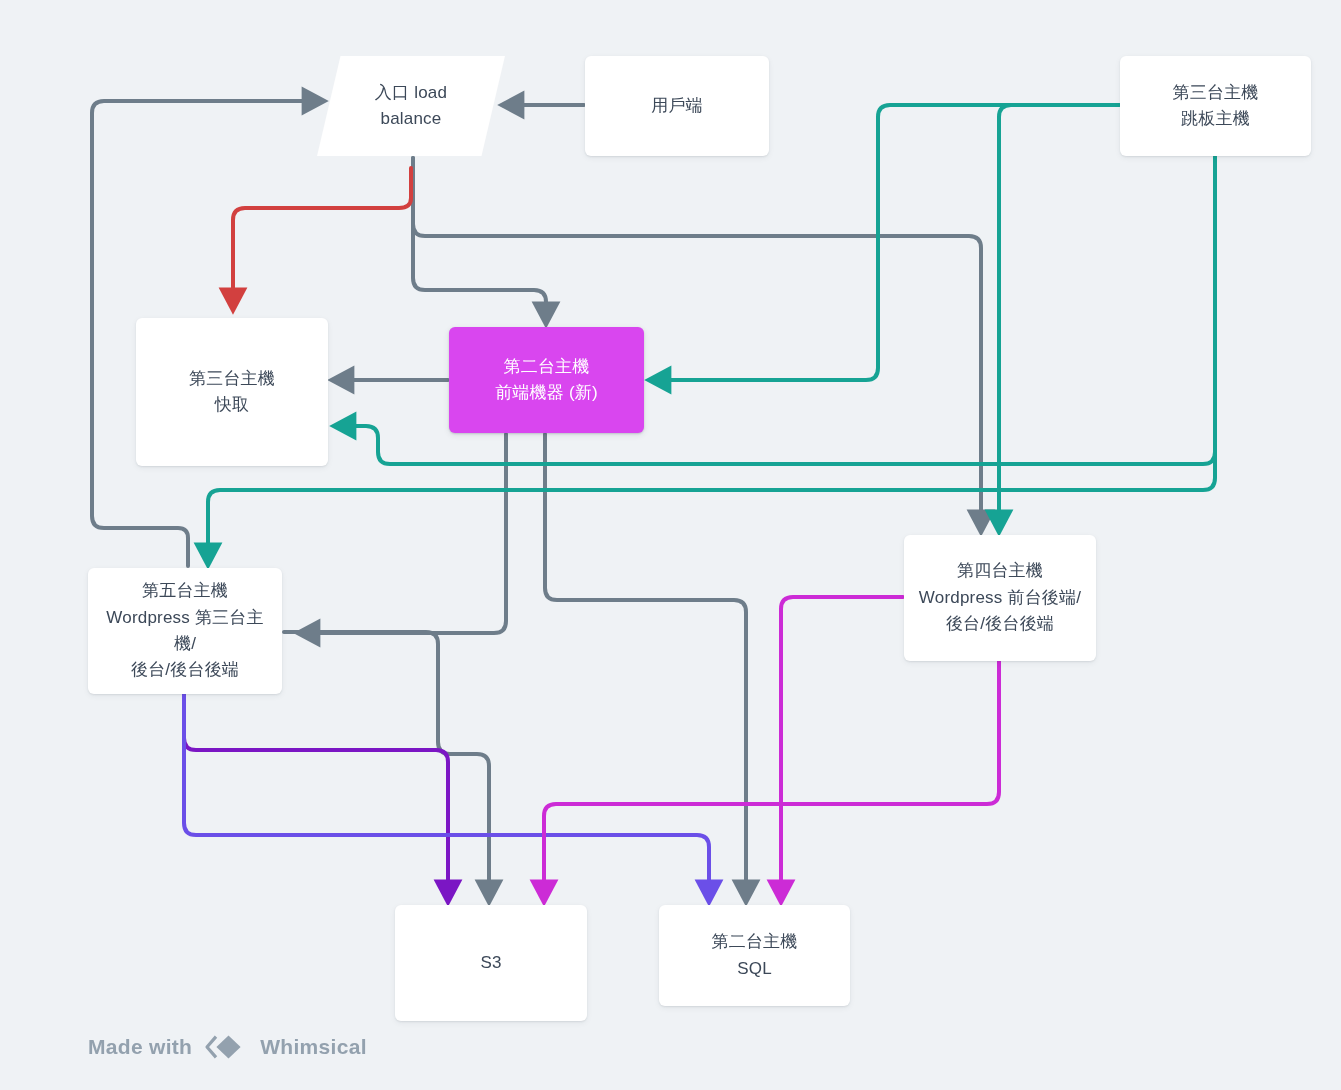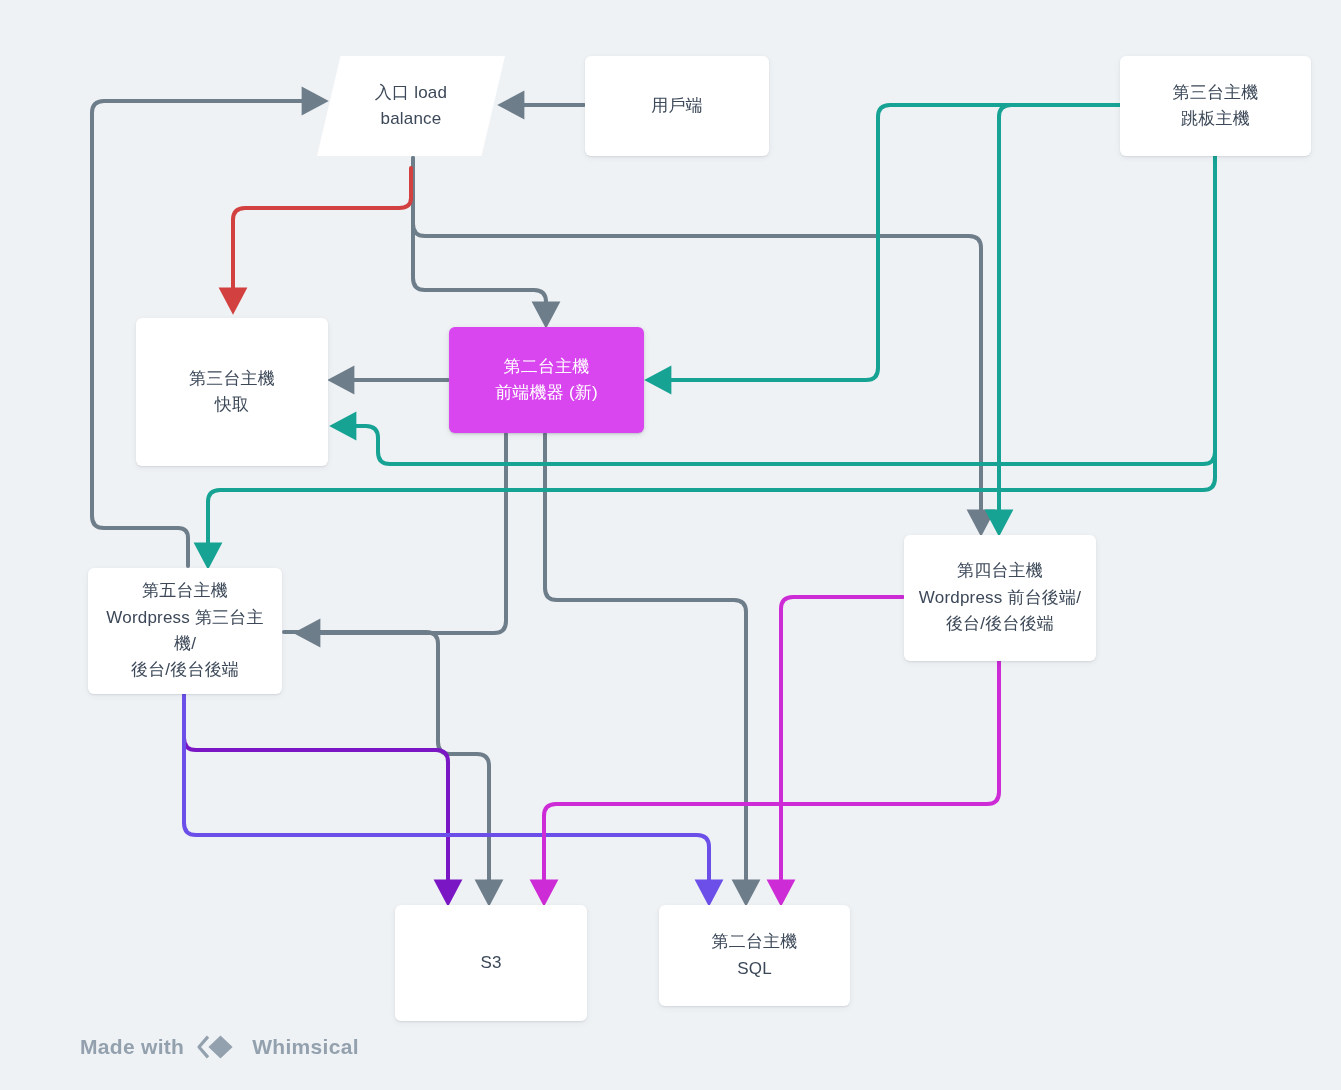--- a/index.html
+++ b/index.html
@@ -56,21 +56,21 @@
     width: 100%; height: 100%;
     background: #ffffff;
     -webkit-clip-path: polygon(12.5% 0, 100% 0, 87.5% 100%, 0 100%);
     clip-path: polygon(12.5% 0, 100% 0, 87.5% 100%, 0 100%);
     filter: drop-shadow(0 1px 2px rgba(35,45,60,0.12));
   }
   .para .lbl { position: relative; z-index: 2; }
 
   #footer {
     position: absolute;
-    left: 52px;
+    left: 60px;
     top: 1032px;
     display: flex;
     align-items: center;
     gap: 11px;
     color: #93a1ae;
     font-size: 21px;
     font-weight: bold;
     letter-spacing: 0.3px;
   }
   #footer .logo {

